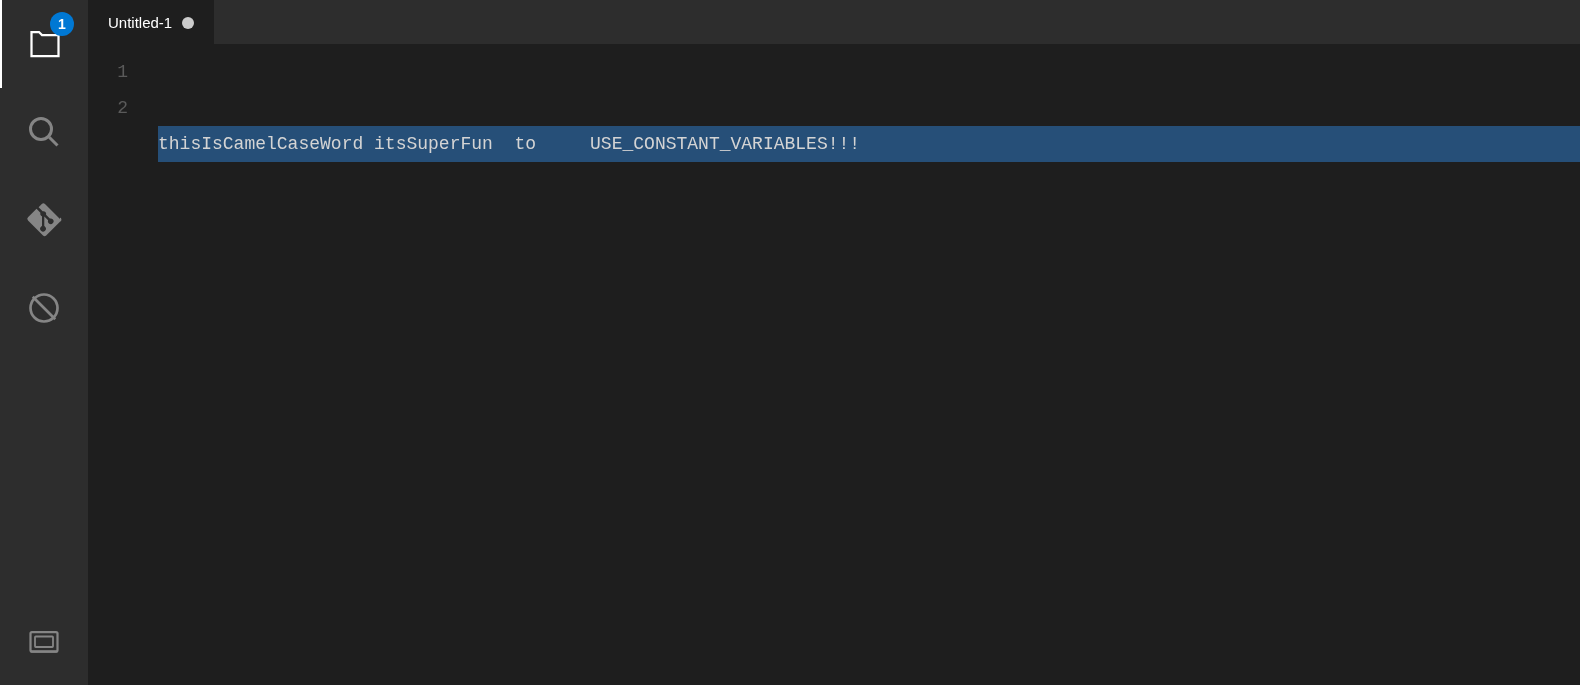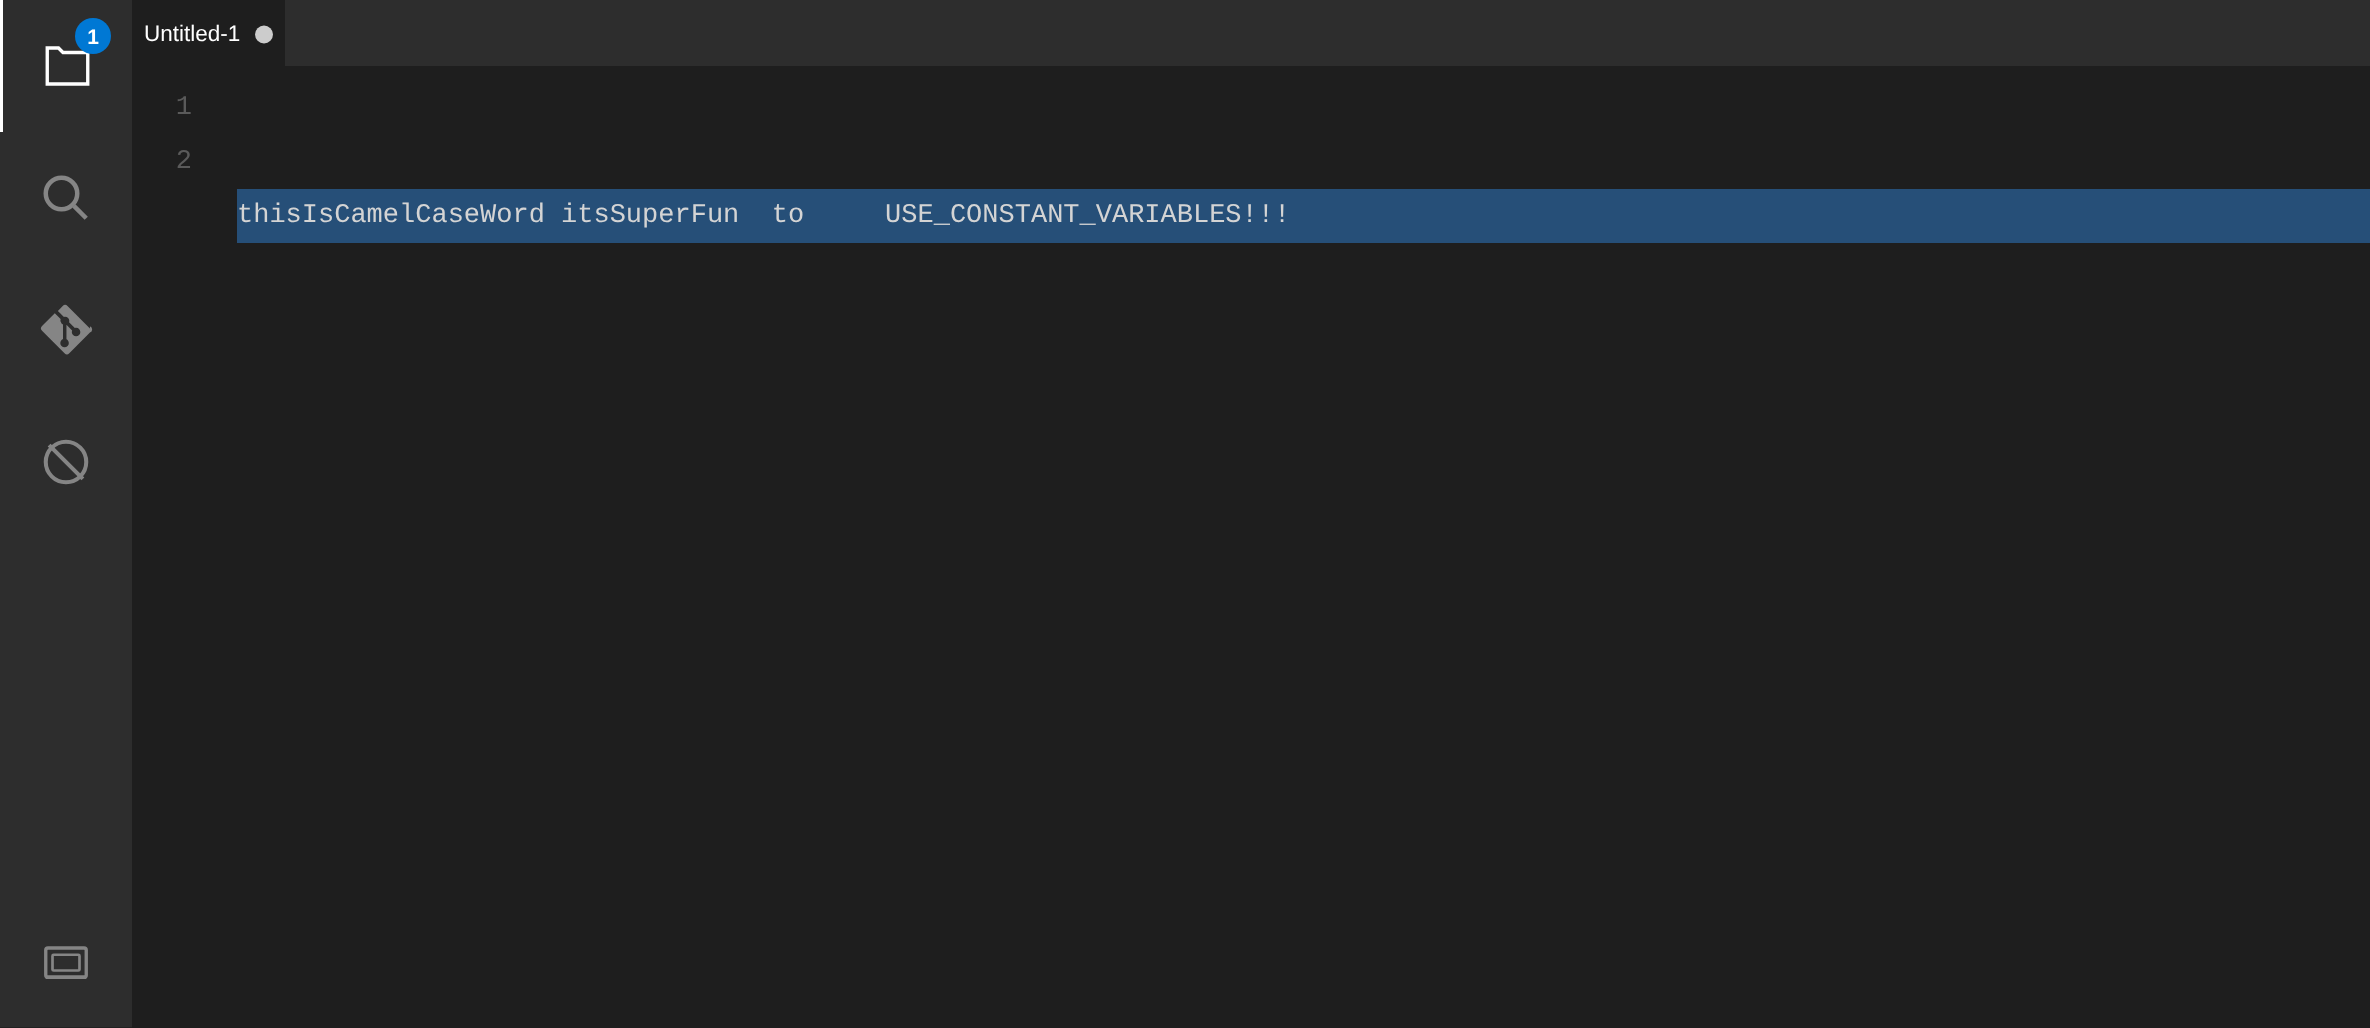--- a/index.html
+++ b/index.html
@@ -101,21 +101,21 @@
       height: 44px;
       background-color: #2d2d2d;
       display: flex;
       align-items: flex-end;
       padding-left: 0;
       flex-shrink: 0;
     }
 
     .tab {
       height: 44px;
-      padding: 0 8px;
+      padding: 0 20px;
       display: flex;
       align-items: center;
       gap: 10px;
       background-color: #1e1e1e;
       color: #cccccc;
       font-family: 'Segoe UI', sans-serif;
       font-size: 15px;
       cursor: pointer;
       border-top: 1px solid transparent;
       white-space: nowrap;

